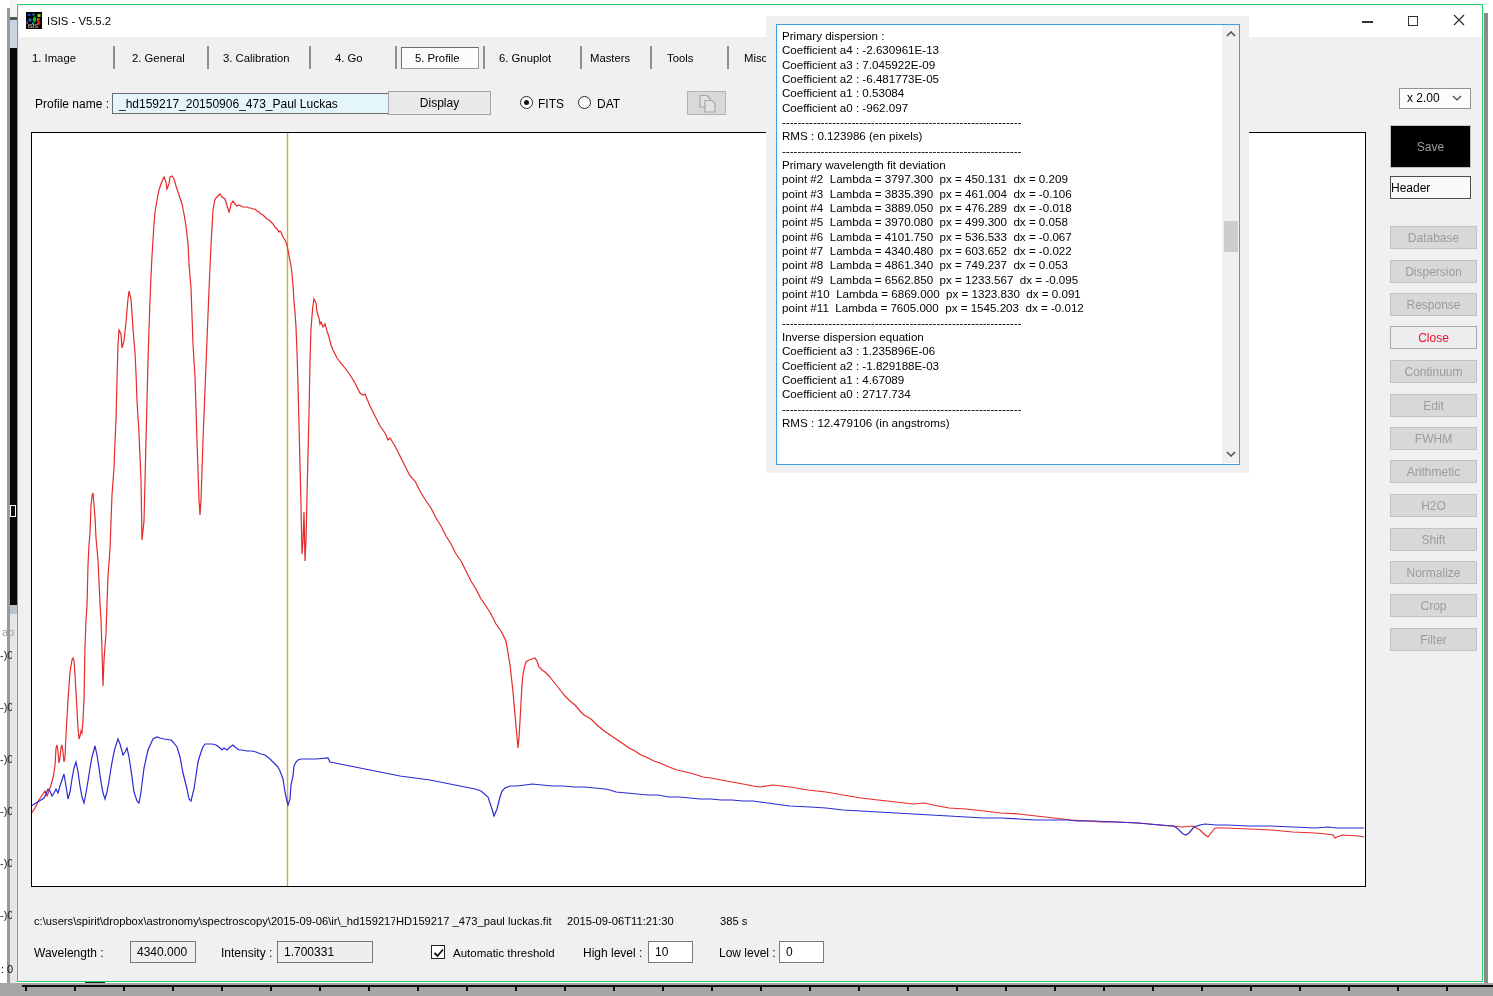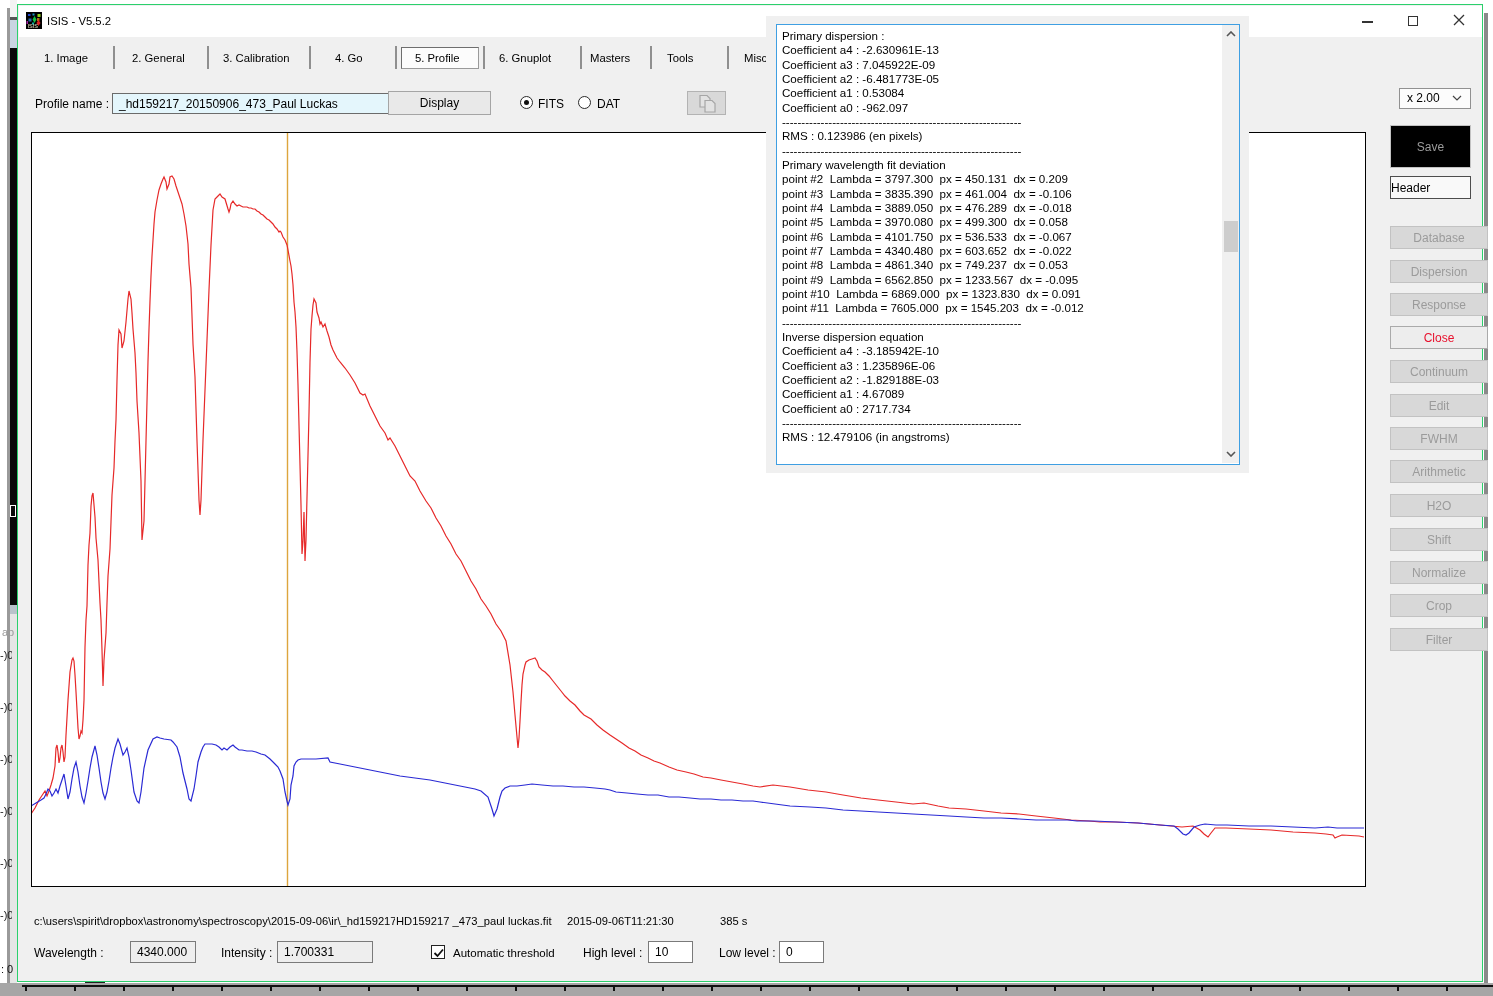--- a/index.html
+++ b/index.html
@@ -51,21 +51,21 @@
 
 #popup { left:766px; top:16px; width:483px; height:457px; background:#f0f0f0; }
 #ptext { left:10px; top:8px; width:464px; height:441px; background:#fff; border:1.5px solid #3f9fe2; }
 .pl { margin-left:5px; height:14.33px; font-size:11.6px; white-space:pre; overflow:hidden; line-height:14.33px; }
 #ptext-inner { position:absolute; left:0; top:4px; width:440px; }
 #psb { position:absolute; right:0px; top:0px; width:17px; height:438px; background:#f0f0f0; }
 #pthumb { position:absolute; left:1.5px; top:196px; width:14px; height:31px; background:#cdcdcd; }
 
 
 #combo { left:1399px; top:88px; width:72px; height:21px; background:#fcfcfc; border:1px solid #919191; padding:2px 0 0 7px; }
-.rbtn { position:absolute; left:1390px; width:98px; height:23px; text-align:center; padding-top:4px; font-size:12px; }
+.rbtn { position:absolute; left:1390px; width:87px; height:23px; text-align:center; padding-top:4px; font-size:12px; }
 .dis { background:#d8d8d8; border:1px solid #c2c2c2; color:#9b9b9b; }
 #save-btn { left:1390px; top:125px; width:81px; height:43px; background:#000000; border:1px solid #c2c2c2; color:#9b9b9b; text-align:center; padding-top:14px; }
 #header-btn { left:1390px; top:176px; width:81px; height:23px; background:#f9f9f9; border:1px solid #4d4d4d; padding-top:4px; }
 .close { background:#ededed; border:1px solid #aaa; color:#e8112d; }
 
 
 .blabel { position:absolute; font-size:12px; }
 .gbox { position:absolute; top:941px; height:22px; background:#eee; border:1px solid #7a7a7a; padding:3px 0 0 6px; font-size:12px; }
 .wbox { position:absolute; top:941px; height:22px; background:#fff; border:1px solid #7a7a7a; padding:3px 0 0 6px; font-size:12px; }
 #cb { left:431px; top:945px; width:14px; height:14px; background:#fff; border:1.4px solid #222; }
@@ -142,21 +142,21 @@
 <text x="1.5" y="15.5" font-size="5.5" fill="#f0e8c8" font-family="Liberation Sans">ISIS</text>
 </svg>
 </div>
 <div class="abs" id="title">ISIS - V5.5.2</div>
 <div class="abs" id="mini"></div>
 <div class="abs" id="maxi"></div>
 <svg class="abs" style="left:1453px;top:14px" width="12" height="12">
     <path d="M1 1 L11 11 M11 1 L1 11" stroke="#333" stroke-width="1.3" fill="none"></path>
   </svg>
 
-<div class="abs tab" style="left:44px">1. Image</div>
+<div class="abs tab" style="left:32px">1. Image</div>
 <div class="abs tab" style="left:132px">2. General</div>
 <div class="abs tab" style="left:223px">3. Calibration</div>
 <div class="abs tab" style="left:335px">4. Go</div>
 <div class="abs" id="tabsel"></div>
 <div class="abs tab" style="left:415px;top:52px">5. Profile</div>
 <div class="abs tab" style="left:499px">6. Gnuplot</div>
 <div class="abs tab" style="left:590px">Masters</div>
 <div class="abs tab" style="left:667px">Tools</div>
 <div class="abs tab" style="left:744px">Misc</div>
 <div class="abs sep" style="left:113px"></div>
@@ -212,21 +212,20 @@
         <div class="pl">point #4&nbsp; Lambda = 3889.050&nbsp; px = 476.289&nbsp; dx = -0.018</div>
         <div class="pl">point #5&nbsp; Lambda = 3970.080&nbsp; px = 499.300&nbsp; dx = 0.058</div>
         <div class="pl">point #6&nbsp; Lambda = 4101.750&nbsp; px = 536.533&nbsp; dx = -0.067</div>
         <div class="pl">point #7&nbsp; Lambda = 4340.480&nbsp; px = 603.652&nbsp; dx = -0.022</div>
         <div class="pl">point #8&nbsp; Lambda = 4861.340&nbsp; px = 749.237&nbsp; dx = 0.053</div>
         <div class="pl">point #9&nbsp; Lambda = 6562.850&nbsp; px = 1233.567&nbsp; dx = -0.095</div>
         <div class="pl">point #10&nbsp; Lambda = 6869.000&nbsp; px = 1323.830&nbsp; dx = 0.091</div>
         <div class="pl">point #11&nbsp; Lambda = 7605.000&nbsp; px = 1545.203&nbsp; dx = -0.012</div>
         <div class="pl">--------------------------------------------------------------</div>
         <div class="pl">Inverse dispersion equation</div>
-        <div class="pl">Coefficient a4 : -3.185942E-10</div>
         <div class="pl">Coefficient a3 : 1.235896E-06</div>
         <div class="pl">Coefficient a2 : -1.829188E-03</div>
         <div class="pl">Coefficient a1 : 4.67089</div>
         <div class="pl">Coefficient a0 : 2717.734</div>
         <div class="pl">--------------------------------------------------------------</div>
         <div class="pl">RMS : 12.479106 (in angstroms)</div>
 </div>
 <div id="psb">
 <svg style="position:absolute;left:4px;top:6px" width="10" height="6">
           <path d="M1 5 L5 1 L9 5" stroke="#555" stroke-width="1.6" fill="none"></path>

